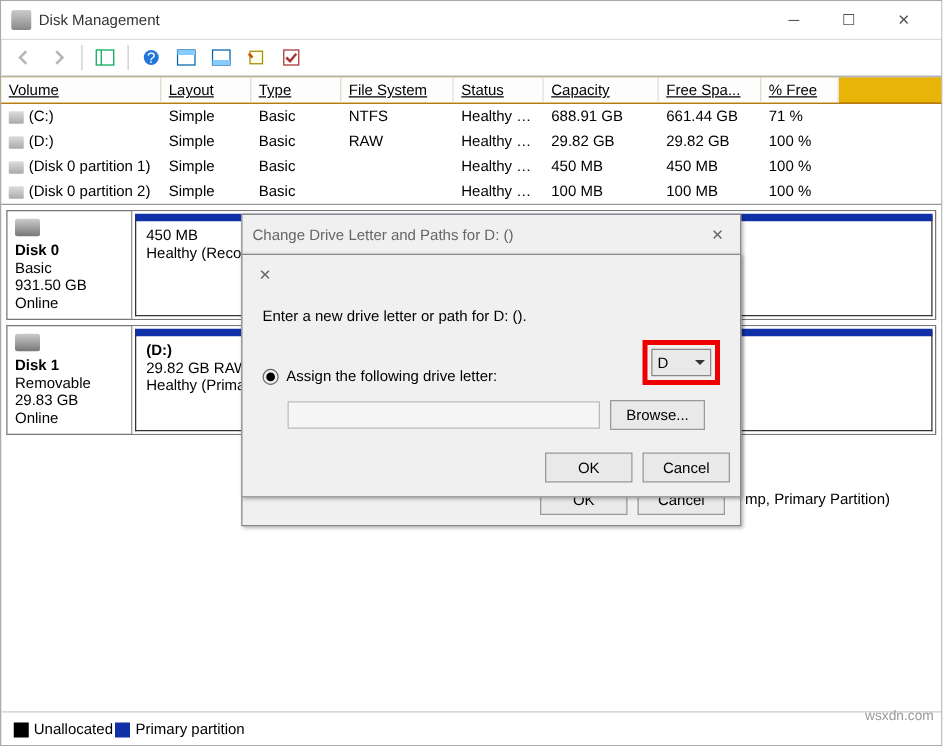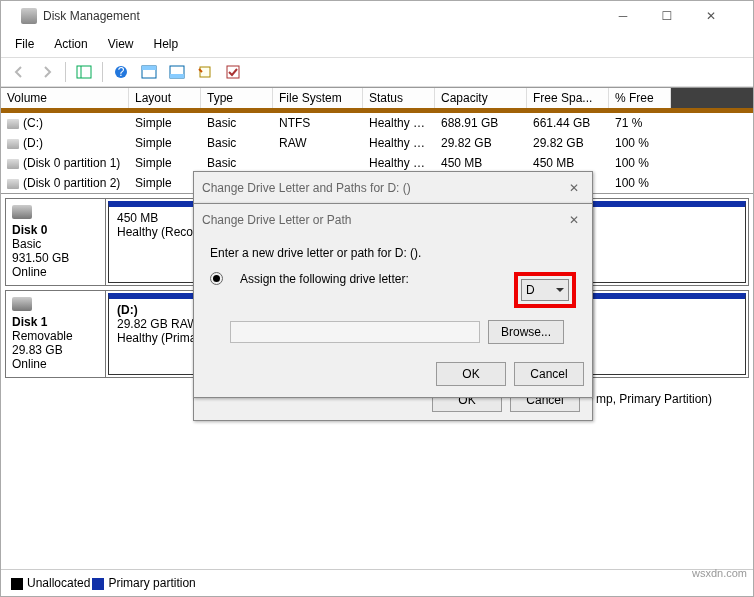--- a/index.html
+++ b/index.html
@@ -1,30 +1,30 @@
 <!DOCTYPE html>
 <html><head>
 <meta charset="utf-8">
 <style>
 * { box-sizing: border-box; font-family: 'Segoe UI', Tahoma, sans-serif; font-size: 12px; }
 body { margin: 0; background: #fff; width: 754px; height: 597px; overflow: hidden; }
 .window { border: 1px solid #aaa; width: 754px; height: 597px; display: flex; flex-direction: column; position: relative; }
-.titlebar { height: 30px; display: flex; align-items: center; padding: 0 20px; background: #fff; }
+.titlebar { height: 30px; display: flex; align-items: center; padding: 0 8px; background: #fff; }
 .titlebar .app-icon { width: 16px; height: 16px; background: linear-gradient(#ccc, #888); border-radius: 2px; margin-right: 6px; }
 .titlebar .title { flex: 1; color: #333; }
 .titlebar .ctrl { width: 44px; height: 28px; display: flex; align-items: center; justify-content: center; color: #555; }
 .menubar { display: flex; padding: 2px 6px; gap: 4px; }
 .menubar .mitem { padding: 4px 8px; }
 .toolbar { display: flex; align-items: center; padding: 2px 6px; gap: 4px; border-top: 1px solid #ddd; border-bottom: 1px solid #ddd; height: 30px; }
 .tbtn { width: 24px; height: 22px; display: flex; align-items: center; justify-content: center; border: 1px solid transparent; }
 .tbtn.disabled { opacity: .35; }
 .tbtn svg { width: 16px; height: 16px; }
 .tsep { width: 1px; height: 20px; background: #ccc; margin: 0 2px; }
 .grid { flex: 0 0 auto; border-top: 1px solid #999; }
-.ghead { display: flex; background: #404040; border-bottom: 5px solid #a16207; }
+.ghead { display: flex; background: #eab308; border-bottom: 1px solid #a16207; text-decoration: underline; }
 .ghead div, .grow div { padding: 3px 6px; overflow: hidden; white-space: nowrap; text-overflow: ellipsis; }
 .ghead div { border-right: 1px solid #ddd; background: #fdfdfd; }
 .grow { display: flex; }
 .c0 { width: 128px; } .c1 { width: 72px; } .c2 { width: 72px; } .c3 { width: 90px; }
 .c4 { width: 72px; } .c5 { width: 92px; } .c6 { width: 82px; } .c7 { width: 62px; }
 .drv-icon { display: inline-block; vertical-align: middle; width: 12px; height: 10px; background: linear-gradient(#ddd,#aaa); margin-right: 4px; border-radius: 1px; }
 
 .lower { flex: 1; overflow: hidden; border-top: 1px solid #999; display: flex; flex-direction: column; }
 .diskrow { display: flex; border: 1px solid #777; margin: 4px; }
 .diskleft { width: 100px; padding: 6px; border-right: 1px solid #777; }
@@ -41,21 +41,21 @@
 .watermark { position: absolute; right: 6px; bottom: 17px; color: #999; font-size: 11px; }
 
 
 .dialog { position: absolute; background: #f0f0f0; border: 1px solid #888; box-shadow: 1px 1px 3px rgba(0,0,0,.3); }
 .dlg1 { left: 192px; top: 170px; width: 400px; height: 250px; }
 .dlg2 { left: 192px; top: 202px; width: 400px; height: 195px; }
 .dlg-title { display: flex; align-items: center; padding: 6px 8px; color: #666; }
 .dlg-title .t { flex: 1; }
 .dlg-close { width: 20px; height: 20px; display: flex; align-items: center; justify-content: center; color: #666; }
 .dlg-body { padding: 10px 16px; }
-.radio-row { display: flex; align-items: flex-start; margin: 12px 0; gap: 17px; }
+.radio-row { display: flex; align-items: flex-end; margin: 12px 0; gap: 6px; }
 .radio { width: 13px; height: 13px; border: 1px solid #666; border-radius: 50%; display: inline-flex; align-items: center; justify-content: center; }
 .radio.sel::after { content: ''; width: 7px; height: 7px; background: #000; border-radius: 50%; }
 .radio.disabled { border-color: #bbb; }
 .textin { width: 250px; height: 22px; background: #fff; border: 1px solid #bbb; margin-left: 20px; }
 .textin.disabled { background: #f5f5f5; }
 .btn { min-width: 70px; height: 24px; border: 1px solid #999; background: #e9e9e9; padding: 3px 12px; margin-left: 8px; }
 .btn.disabled { color: #000000; }
 .btnrow { display: flex; justify-content: flex-end; padding: 8px; }
 .combo { width: 48px; height: 22px; border: 1px solid #888; background: #e9e9e9; display: flex; align-items: center; padding: 0 4px; justify-content: space-between; }
 .combo-wrap { border: 4px solid #e00; padding: 3px; }
@@ -67,26 +67,20 @@
 <div class="window">
 
   <div class="titlebar">
     <span class="app-icon"></span>
     <span class="title">Disk Management</span>
     <div class="ctrl">─</div>
     <div class="ctrl">☐</div>
     <div class="ctrl">✕</div>
   </div>
 
-  <div class="menubar">
-    <div class="mitem">File</div>
-    <div class="mitem">Action</div>
-    <div class="mitem">View</div>
-    <div class="mitem">Help</div>
-  </div>
 
   <div class="toolbar">
     <div class="tbtn disabled">
         <svg viewBox="0 0 16 16">
           <path d="M10 3 5 8l5 5" stroke="#333" fill="none" stroke-width="2"></path>
         </svg>
       </div>
     <div class="tbtn disabled">
         <svg viewBox="0 0 16 16">
           <path d="M6 3l5 5-5 5" stroke="#333" fill="none" stroke-width="2"></path>
@@ -236,21 +230,20 @@
     </div>
     <div class="floatrow" style="left:0; right:0; bottom:8px; padding-right:12px;">
       <button class="btn">OK</button>
       <button class="btn">Cancel</button>
     </div>
     <span style="position:absolute; right:-120px; bottom:14px;">mp, Primary Partition)</span>
   </div>
 
   <div class="dialog dlg2">
     <div class="dlg-title">
-      <span class="t">Change Drive Letter or Path</span>
       <span class="dlg-close">✕</span>
     </div>
     <div class="dlg-body">
       <div>Enter a new drive letter or path for D: ().</div>
 
       <div class="radio-row">
         <span class="radio sel"></span>
         <span style="flex:1">Assign the following drive letter:</span>
         <span class="combo-wrap">
           <span class="combo">

